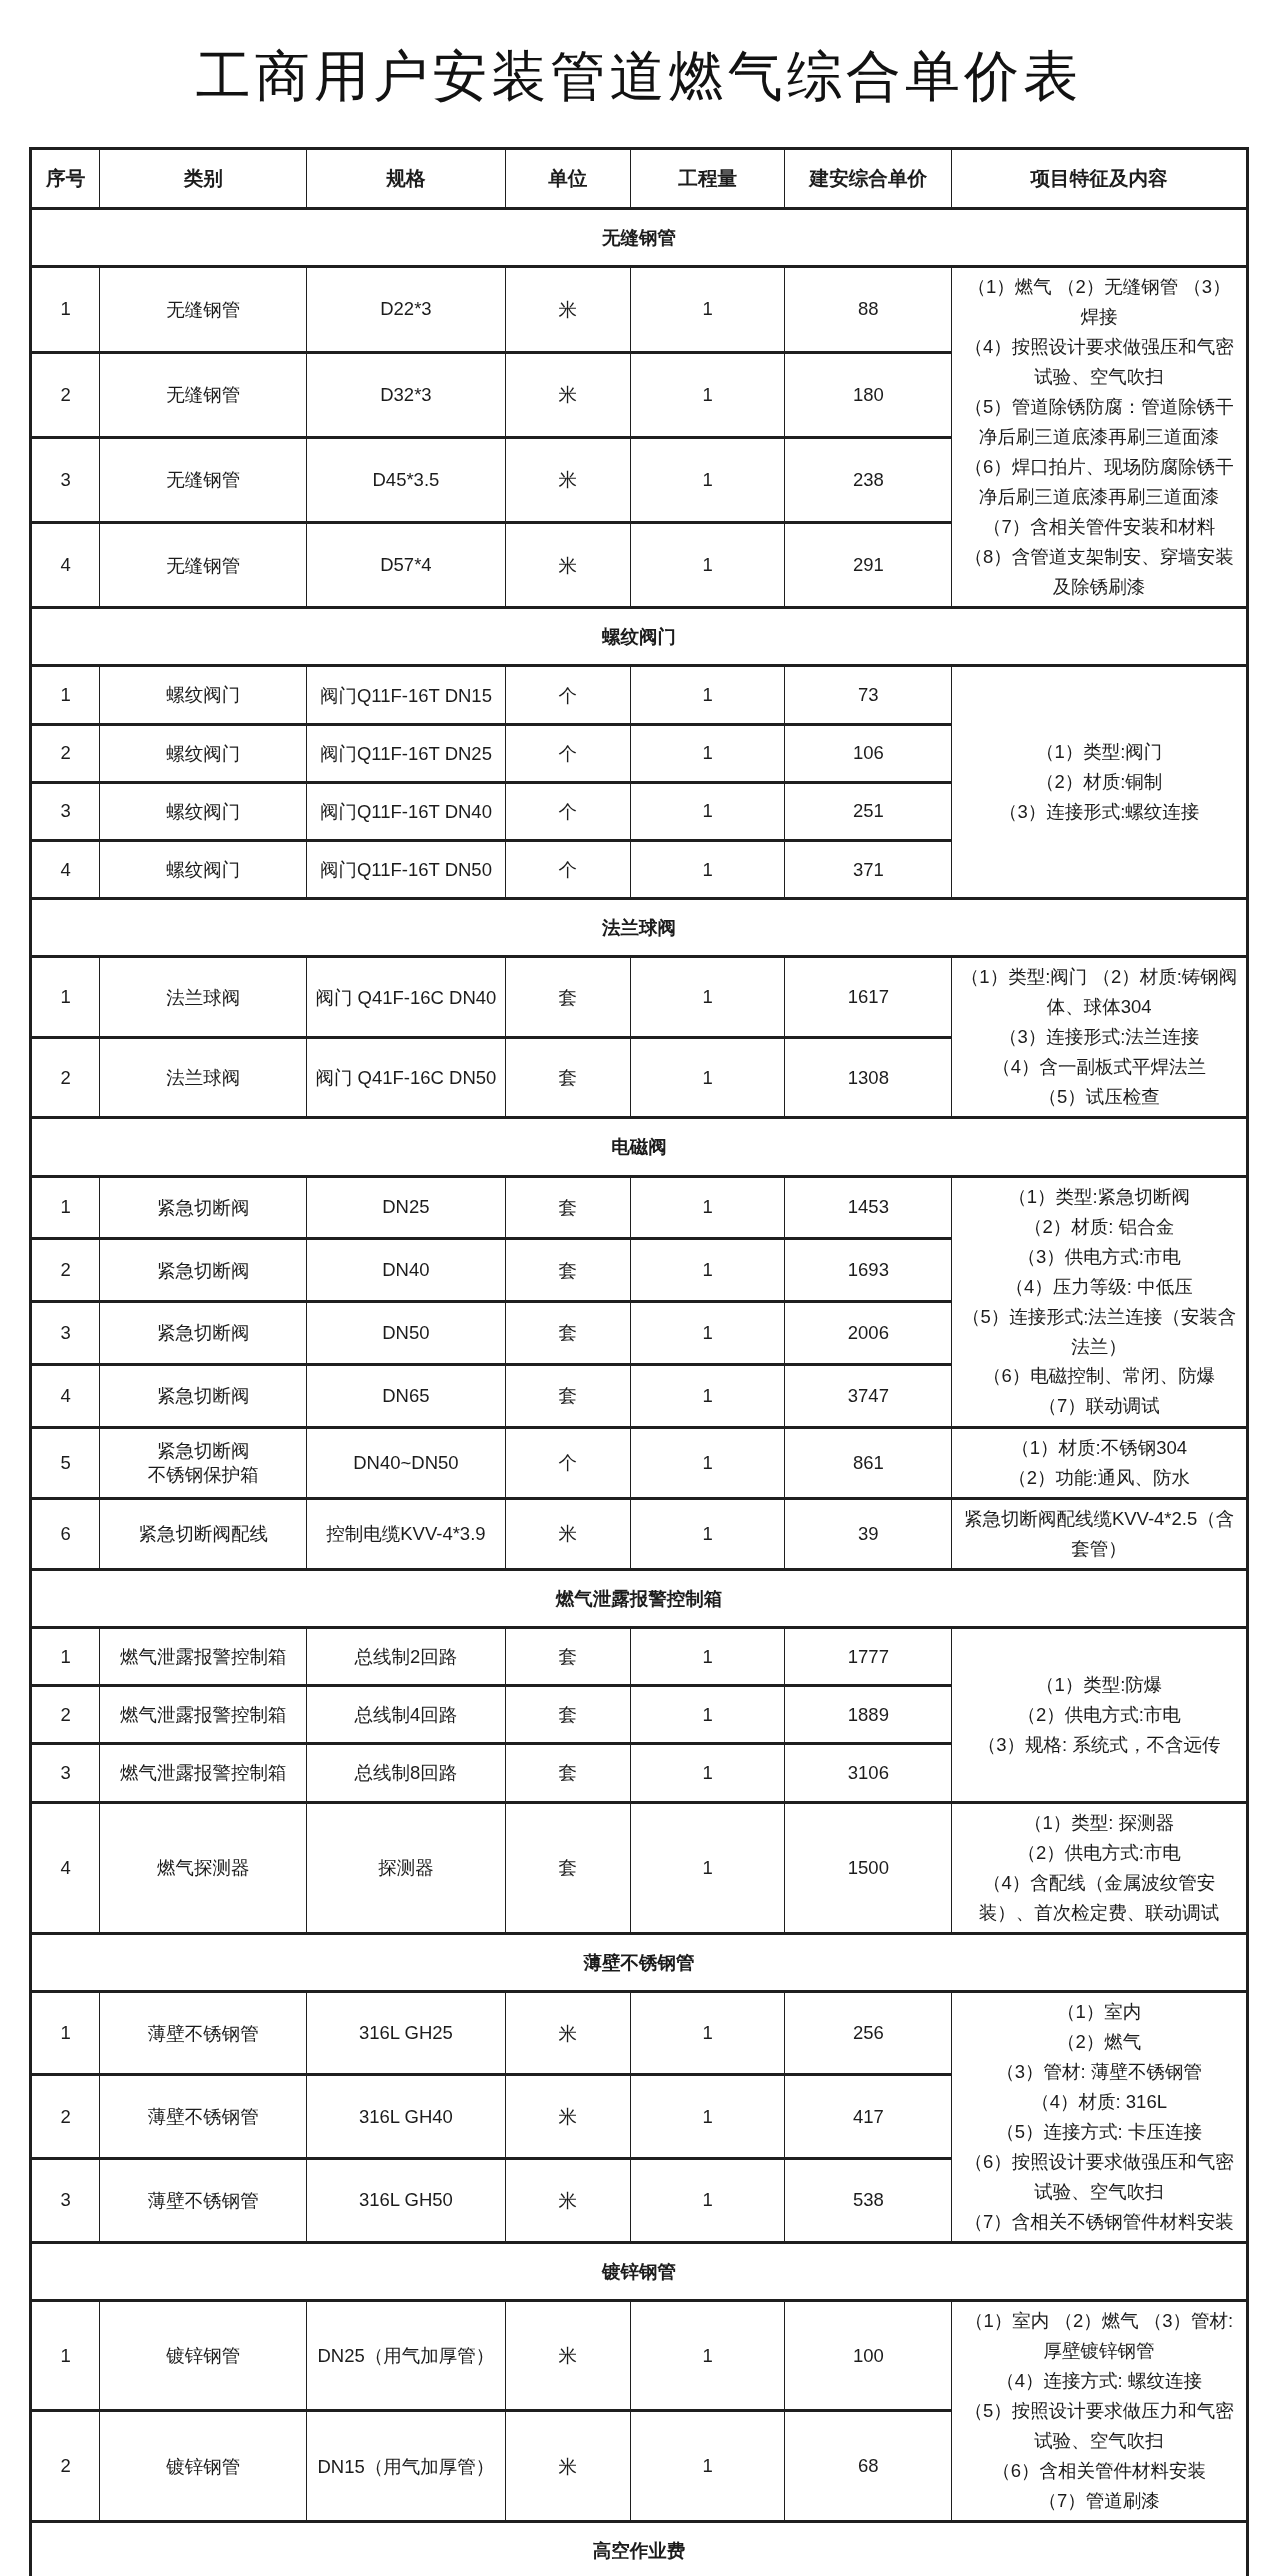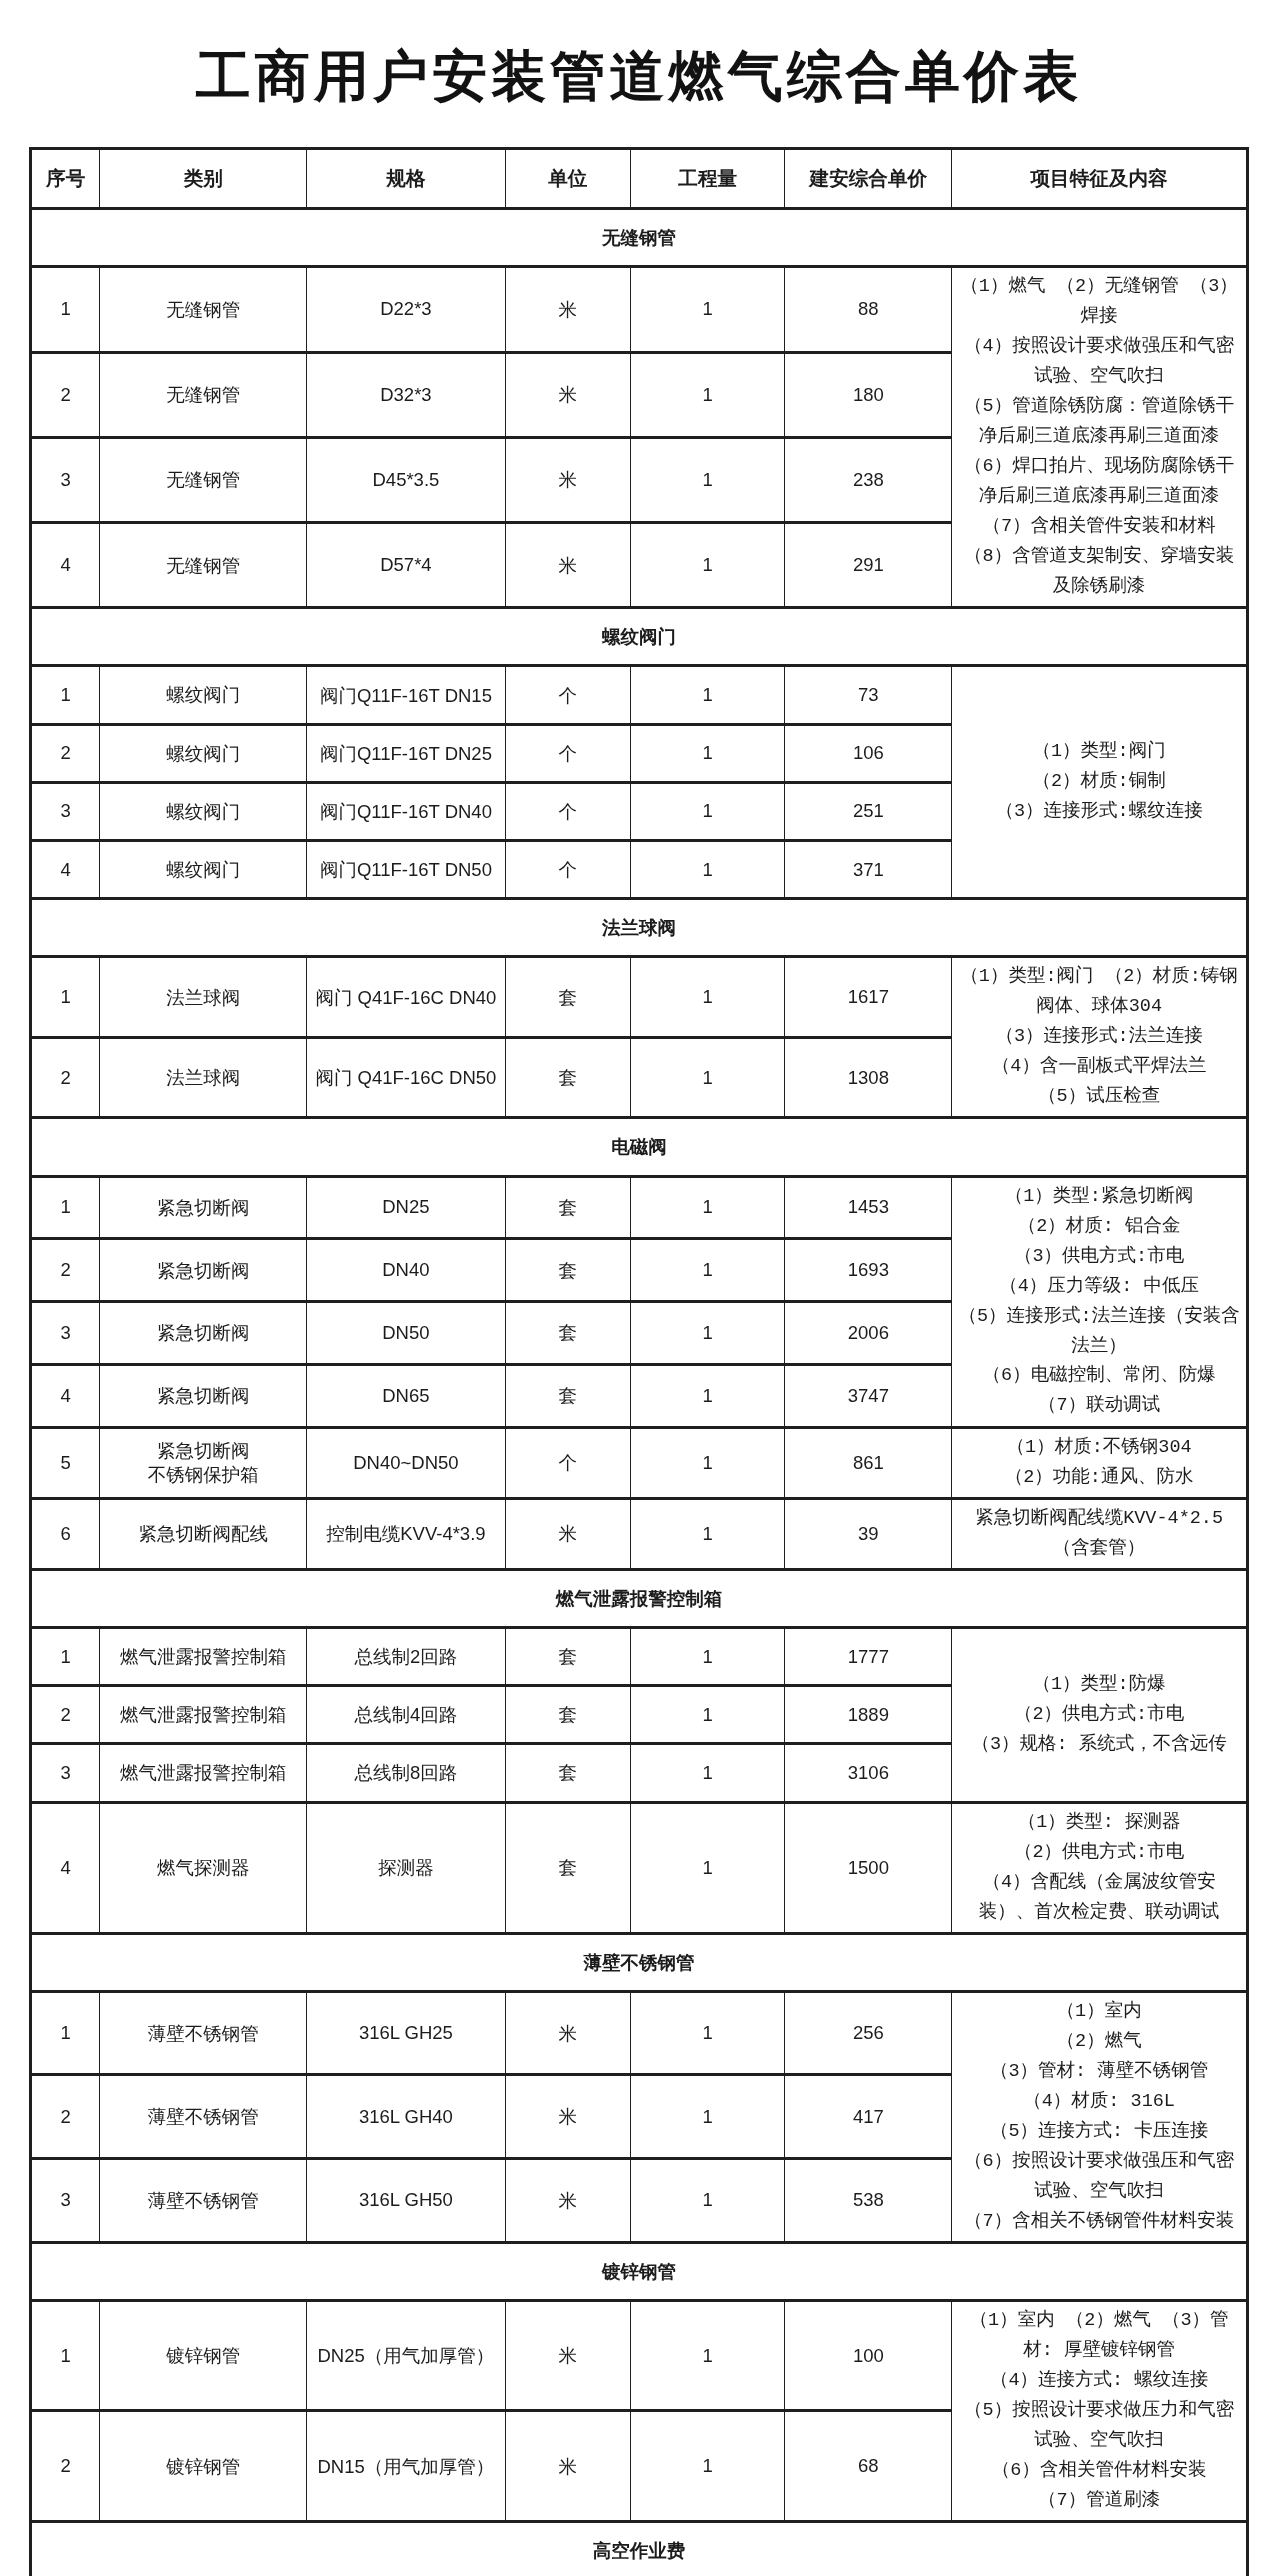--- a/index.html
+++ b/index.html
@@ -2,21 +2,21 @@
 <html style="font-size:8.2px"><head>
 <meta charset="utf-8">
 <style>
   html,body { margin:0; padding:0; }
   body {
     width:1278px; min-height:2845px; background:#ffffff;
     font-family:"Liberation Sans","DejaVu Sans",sans-serif;
     color:#1c1c1c; display:flex; flex-direction:column;
   }
   .page-title {
-    text-align:center; font-weight:bold; font-size:55px; letter-spacing:4.1px;
+    text-align:center; font-weight:normal; font-size:55px; letter-spacing:4.1px;
     padding:40px 0 33px 0; color:#121212;
   }
   table.price {
     width:1220px; margin:0 auto; border-collapse:collapse; table-layout:fixed;
     border:3.1px solid #1f1f1f;
   }
   table.price th, table.price td {
     border-left:1.5px solid #1f1f1f; border-right:1.5px solid #1f1f1f;
     border-top:3.1px solid #1f1f1f; border-bottom:3.1px solid #1f1f1f;
     padding:4.1px 6.2px; vertical-align:middle; background:#ffffff;
@@ -28,21 +28,20 @@
     height:45px; font-size:21.6px; font-weight:bold; text-align:left;
     padding-left:15.5px;
   }
   table.price td { height:47px; font-size:18.5px; text-align:center; }
   td.c-no { font-size:18.5px; }
   td.c-category { white-space:pre-line; line-height:1.25; }
   td.c-price { font-size:20.6px; }
   td.c-note {
     text-align:left; font-size:15px; line-height:1.62; padding:8.2px 11.3px;
     white-space:pre-line;
-    font-family:Liberation Mono, monospace;
   }
 </style>
 </head>
 <body>
 
 <div class="page-title">工商用户安装管道燃气综合单价表</div>
 
 <table class="price">
   <colgroup>
     <col style="width:5.7%">

